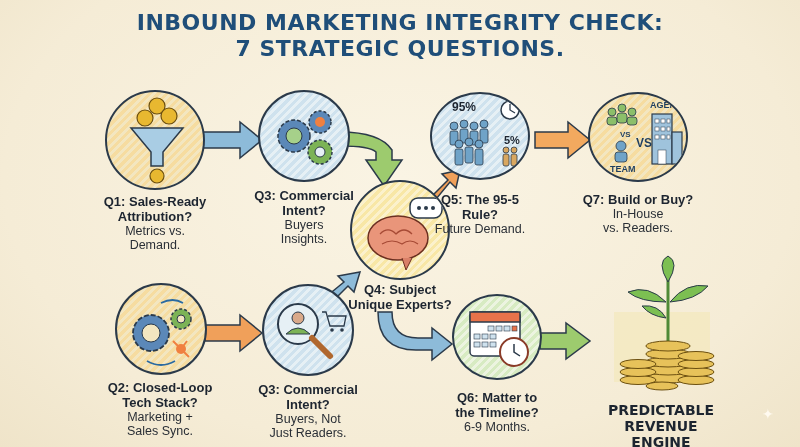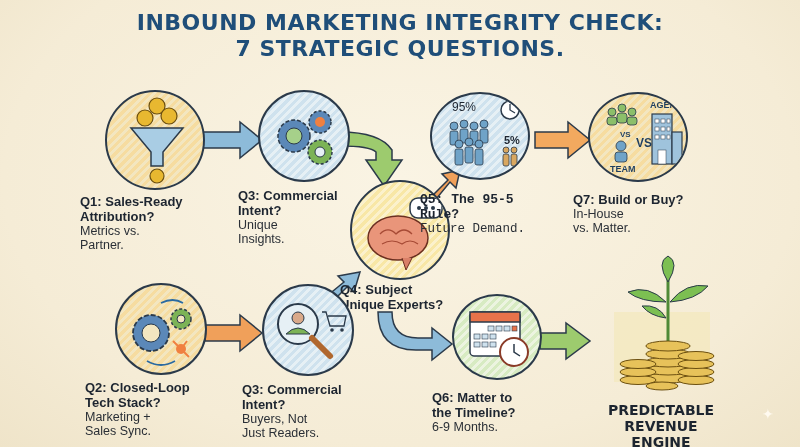--- a/index.html
+++ b/index.html
@@ -2,21 +2,21 @@
 <html><head>
 <meta charset="utf-8">
 <style>
   html,body{margin:0;padding:0;}
   body{width:800px;height:447px;overflow:hidden;background:#f7f0dd;font-family:"Liberation Sans",sans-serif;position:relative;}
   .canvas{position:absolute;left:0;top:0;width:800px;height:447px;
     background:radial-gradient(ellipse at 50% 40%,#faf4e4 0%,#f5ecd6 70%,#efe4c9 100%);}
   .title{position:absolute;left:0;top:10px;width:800px;text-align:center;color:#1f4e79;font-family:"DejaVu Sans",sans-serif;font-weight:bold;font-size:22px;line-height:26px;letter-spacing:0.5px;}
   .node{position:absolute;}
   .circle{position:absolute;border-radius:50%;border:2px solid #2b3a4a;box-sizing:border-box;overflow:hidden;}
-  .label{position:absolute;text-align:left;color:#1d2530;}
+  .label{position:absolute;text-align:center;color:#1d2530;}
   .q{font-weight:bold;font-size:13px;line-height:15px;}
   .sub{font-size:12.5px;line-height:14px;color:#2a2f36;}
   .hatch-gold{background:repeating-linear-gradient(135deg,#f6dca0 0 3px,#f3e6c0 3px 6px);}
   .hatch-blue{background:repeating-linear-gradient(135deg,#cfe2ee 0 3px,#e6f0f5 3px 6px);}
   .hatch-green{background:repeating-linear-gradient(135deg,#d7ebc2 0 3px,#ecf4e0 3px 6px);}
   .hatch-yellow{background:repeating-linear-gradient(135deg,#f8e7a6 0 3px,#fbf1cc 3px 6px);}
   svg{position:absolute;overflow:visible;}
   .final{position:absolute;font-weight:bold;font-size:14px;line-height:16px;color:#1d2530;text-align:center;font-family:"DejaVu Sans",sans-serif;}
 </style>
 </head>
@@ -71,39 +71,39 @@
         <circle cx="38" cy="26" r="8" fill="#e8b830" stroke="#6b4f10" stroke-width="1.2"></circle>
         <circle cx="62" cy="24" r="8" fill="#e8b830" stroke="#6b4f10" stroke-width="1.2"></circle>
         <path d="M24,36 L76,36 L56,60 L56,74 L44,74 L44,60 Z" fill="#a9cde4" stroke="#2b3a4a" stroke-width="1.5"></path>
         <circle cx="50" cy="84" r="7" fill="#e8b830" stroke="#6b4f10" stroke-width="1.2"></circle>
       </svg>
     </div>
     <div class="label" style="left:-20px;top:104px;width:150px;">
       <div class="q">Q1: Sales-Ready</div>
       <div class="q">Attribution?</div>
       <div class="sub">Metrics vs.</div>
-      <div class="sub">Partner.</div>
+      <div class="sub">Demand.</div>
     </div>
   </div>
 
   <div class="node" style="left:258px;top:90px;">
     <div class="circle hatch-blue" style="left:0;top:0;width:92px;height:92px;">
       <svg width="92" height="92" style="left:0;top:0;">
         <circle cx="34" cy="44" r="16" fill="#5b88b8" stroke="#2b3a4a" stroke-width="1.5" stroke-dasharray="4 2"></circle>
         <circle cx="34" cy="44" r="8" fill="#a6d08a" stroke="#2b3a4a"></circle>
         <circle cx="60" cy="30" r="11" fill="#5b88b8" stroke="#2b3a4a" stroke-width="1.5" stroke-dasharray="3 2"></circle>
         <circle cx="60" cy="30" r="5" fill="#f08040"></circle>
         <circle cx="60" cy="60" r="12" fill="#7cb356" stroke="#2b3a4a" stroke-width="1.5" stroke-dasharray="3 2"></circle>
         <circle cx="60" cy="60" r="5" fill="#e6f0f5" stroke="#2b3a4a"></circle>
       </svg>
     </div>
     <div class="label" style="left:-20px;top:98px;width:132px;">
       <div class="q">Q3: Commercial</div>
       <div class="q">Intent?</div>
-      <div class="sub">Unique</div>
+      <div class="sub">Buyers</div>
       <div class="sub">Insights.</div>
     </div>
   </div>
 
   <div class="node" style="left:350px;top:180px;">
     <div class="circle hatch-yellow" style="left:0;top:0;width:100px;height:100px;">
       <svg width="100" height="100" style="left:0;top:0;">
         <ellipse cx="46" cy="56" rx="30" ry="22" fill="#e9957a" stroke="#6b2f20" stroke-width="1.5"></ellipse>
         <path d="M28,52 Q36,44 44,52 Q52,44 60,52 M30,62 Q40,56 50,62 Q58,56 66,62" fill="none" stroke="#a64a35" stroke-width="1.2"></path>
         <path d="M50,76 L54,88 L60,76" fill="#d98068" stroke="#6b2f20"></path>
@@ -114,21 +114,21 @@
       </svg>
     </div>
     <div class="label" style="left:-10px;top:102px;width:120px;">
       <div class="q">Q4: Subject</div>
       <div class="q">Unique Experts?</div>
     </div>
   </div>
 
   <div class="node" style="left:430px;top:92px;">
     <div class="circle hatch-blue" style="left:0;top:0;width:100px;height:88px;">
-      <span style="position:absolute;left:20px;top:6px;font-weight:normal;font-size:12px;color:#1d2530;">95%</span>
+      <span style="position:absolute;left:20px;top:6px;font-weight:bold;font-size:12px;color:#1d2530;">95%</span>
       <span style="position:absolute;left:72px;top:40px;font-weight:bold;font-size:11px;color:#1d2530;">5%</span>
       <svg width="100" height="88" style="left:0;top:0;">
         <circle cx="78" cy="16" r="9" fill="#fff" stroke="#2b3a4a" stroke-width="1.5"></circle>
         <path d="M78,10 L78,16 L83,19" stroke="#2b3a4a" stroke-width="1.3" fill="none"></path>
         <g fill="#6fa3c8" stroke="#2b3a4a" stroke-width="0.8">
           <circle cx="22" cy="32" r="4"></circle>
             <circle cx="32" cy="30" r="4"></circle>
             <circle cx="42" cy="32" r="4"></circle>
             <circle cx="52" cy="30" r="4"></circle>
           <rect x="18" y="37" width="8" height="14" rx="2"></rect>
@@ -143,21 +143,21 @@
             <rect x="43" y="55" width="8" height="16" rx="2"></rect>
         </g>
         <g fill="#d9a760" stroke="#2b3a4a" stroke-width="0.8">
           <circle cx="74" cy="56" r="3"></circle>
             <circle cx="82" cy="56" r="3"></circle>
           <rect x="71" y="60" width="6" height="12" rx="2"></rect>
             <rect x="79" y="60" width="6" height="12" rx="2"></rect>
         </g>
       </svg>
     </div>
-    <div class="label" style="left:-10px;top:100px;width:120px;font-family:Liberation Mono, monospace;">
+    <div class="label" style="left:-10px;top:100px;width:120px;">
       <div class="q">Q5: The 95-5</div>
       <div class="q">Rule?</div>
       <div class="sub">Future Demand.</div>
     </div>
   </div>
 
   <div class="node" style="left:588px;top:92px;">
     <div class="circle hatch-gold" style="left:0;top:0;width:100px;height:90px;">
       <span style="position:absolute;left:60px;top:6px;font-weight:bold;font-size:9px;color:#1f3e5f;">AGENCY</span>
       <span style="position:absolute;left:30px;top:36px;font-weight:bold;font-size:8px;color:#1f3e5f;">VS</span>
@@ -186,21 +186,21 @@
           <rect x="65" y="41" width="4" height="4"></rect>
             <rect x="71" y="41" width="4" height="4"></rect>
             <rect x="77" y="41" width="3" height="4"></rect>
           <rect x="68" y="56" width="8" height="14"></rect>
         </g>
       </svg>
     </div>
     <div class="label" style="left:-15px;top:100px;width:130px;">
       <div class="q">Q7: Build or Buy?</div>
       <div class="sub">In-House</div>
-      <div class="sub">vs. Matter.</div>
+      <div class="sub">vs. Readers.</div>
     </div>
   </div>
 
   <div class="node" style="left:115px;top:283px;">
     <div class="circle hatch-gold" style="left:0;top:0;width:92px;height:92px;">
       <svg width="92" height="92" style="left:0;top:0;">
         <circle cx="34" cy="48" r="18" fill="#5b88b8" stroke="#2b3a4a" stroke-width="1.8" stroke-dasharray="5 2"></circle>
         <circle cx="34" cy="48" r="9" fill="#f3e6c0" stroke="#2b3a4a"></circle>
         <circle cx="64" cy="34" r="10" fill="#7cb356" stroke="#2b3a4a" stroke-width="1.5" stroke-dasharray="3 2"></circle>
         <circle cx="64" cy="34" r="4" fill="#f3e6c0" stroke="#2b3a4a"></circle>

